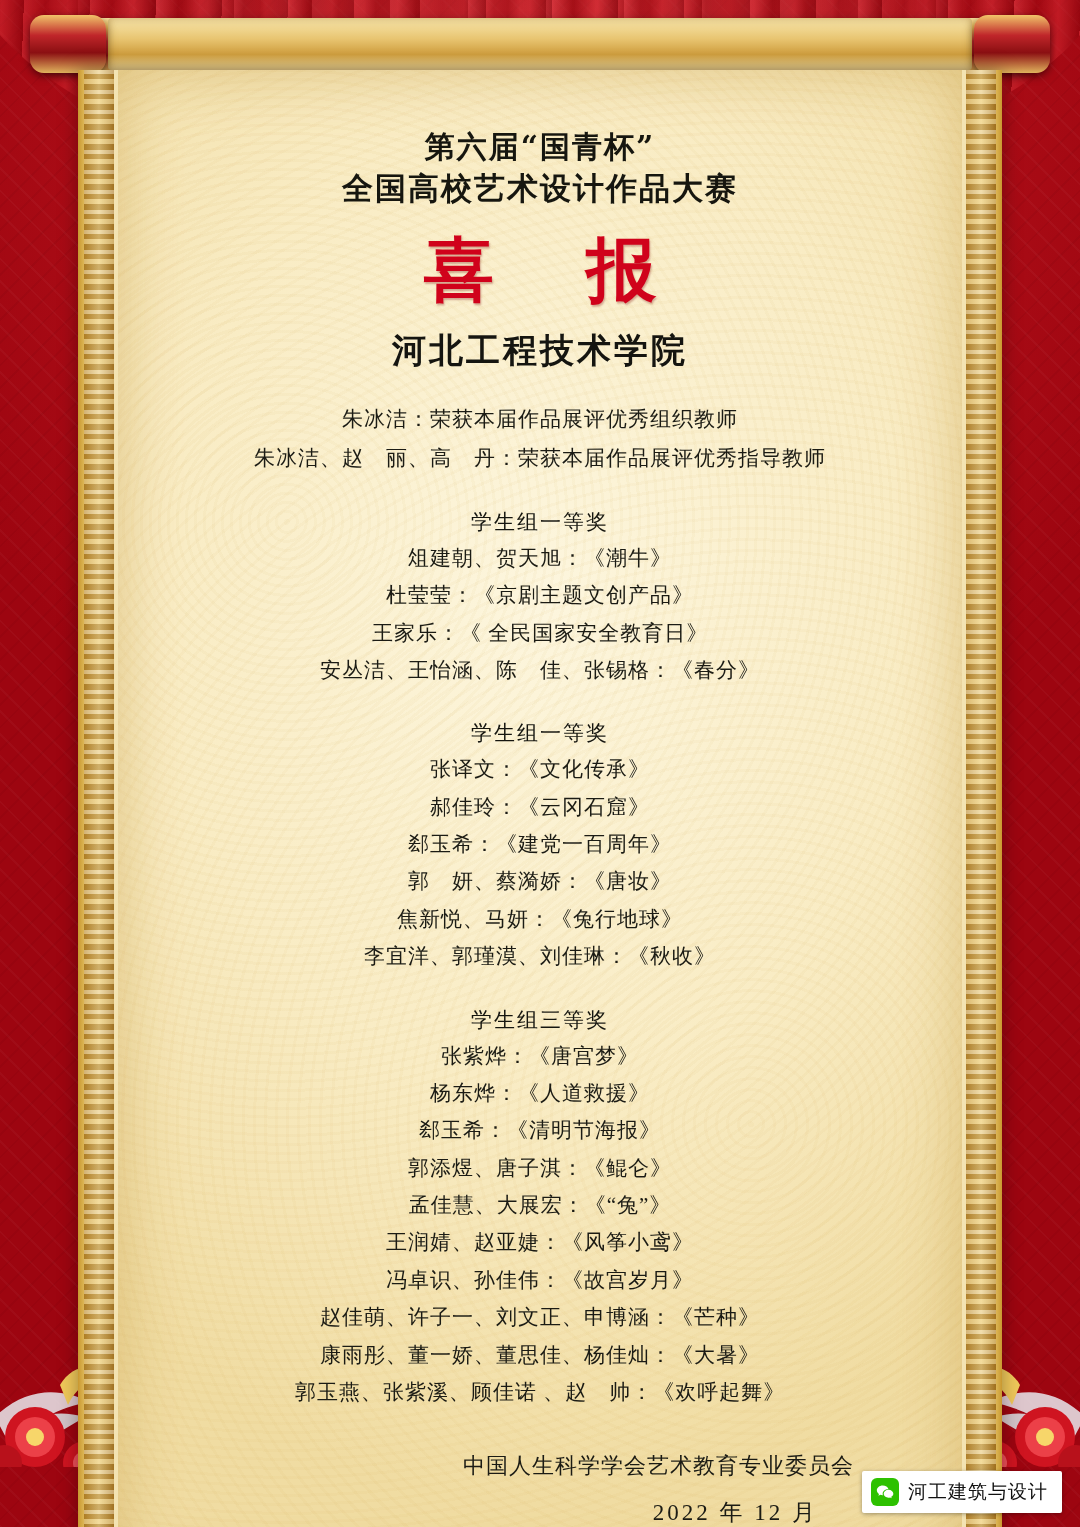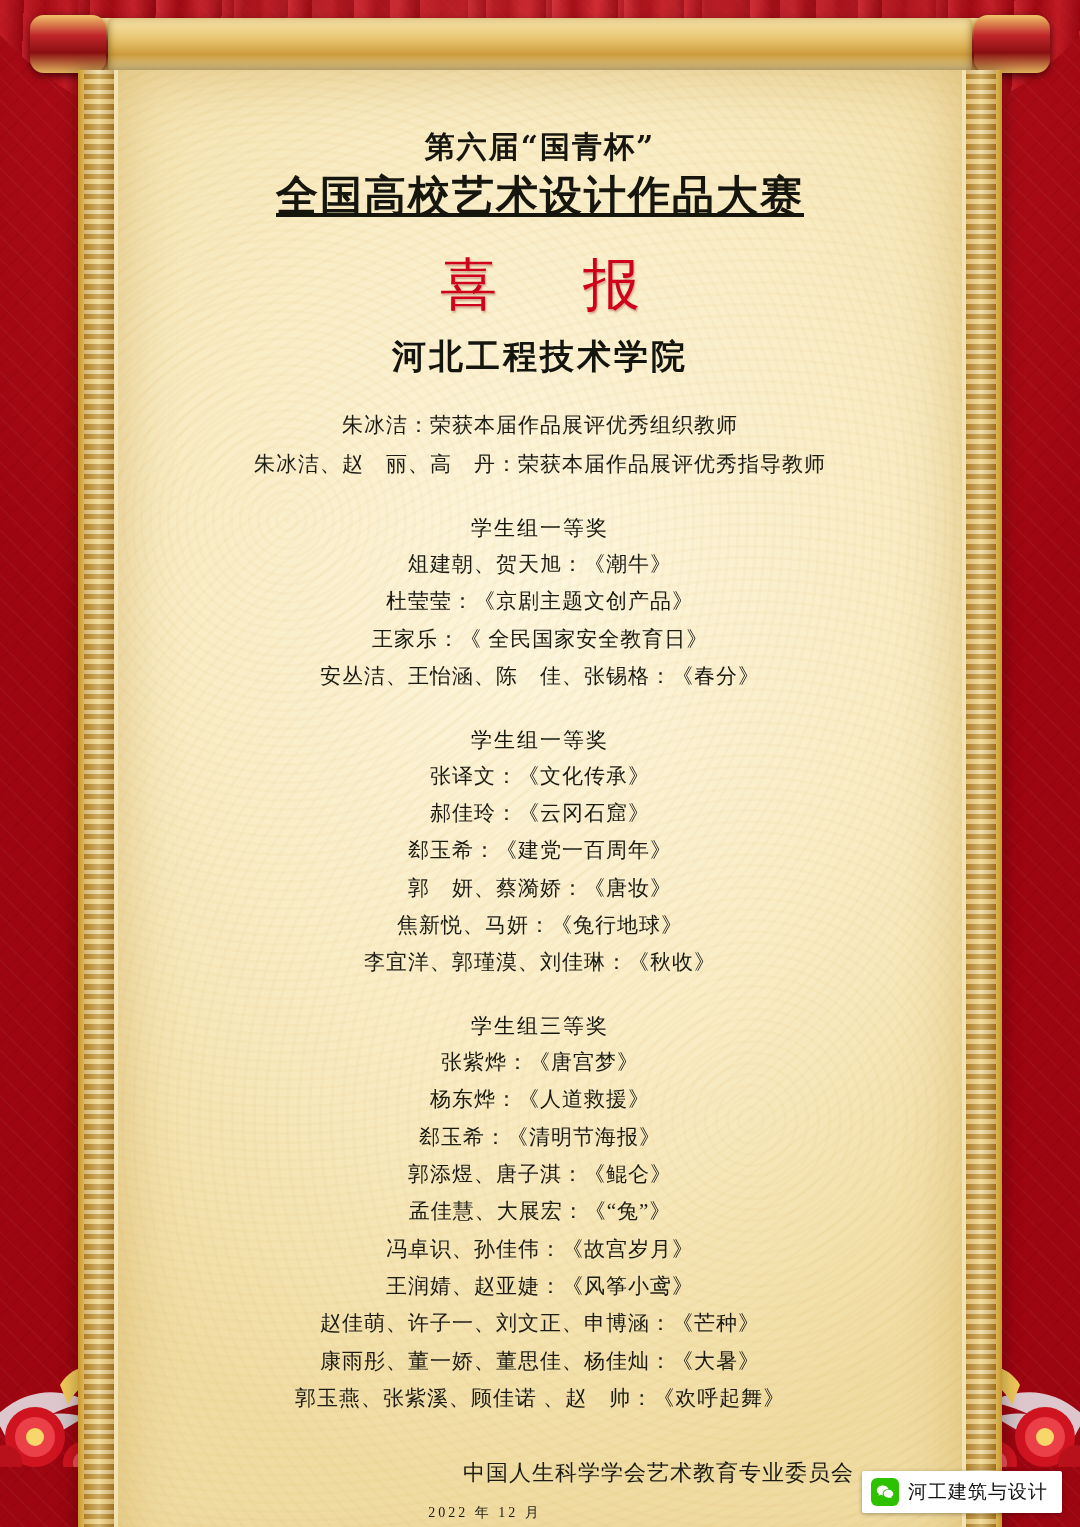--- a/index.html
+++ b/index.html
@@ -149,26 +149,26 @@
   .content { position: relative; z-index: 2; text-align: center; color: #1d1d1d; }
 
   .title-line {
     font-size: 30px;
     font-weight: bold;
     letter-spacing: 2px;
     color: #16160f;
     line-height: 1.38;
     font-family: "DejaVu Serif", "Liberation Serif", serif;
   }
-  .title-line.second { font-size: 42px; text-decoration: underline; }
+  .title-line.second { font-size: 31px; }
 
   .xibao {
-    margin: 22px 0 10px;
-    font-size: 57px;
-    font-weight: normal;
+    margin: 14px 0 10px;
+    font-size: 70px;
+    font-weight: bold;
     color: #d0021b;
     letter-spacing: 34px;
     text-indent: 34px;
     text-shadow: 1px 2px 2px rgba(120,0,0,.3);
     font-family: "DejaVu Serif", "Liberation Serif", serif;
   }
 
   .school {
     margin: 10px 0 26px;
     font-size: 34px;
@@ -201,25 +201,24 @@
   }
 
   .footer { margin-top: 40px; text-align: right; padding-right: 74px; }
   .footer-org {
     font-size: 22px;
     letter-spacing: 1px;
     color: #1b1b14;
     margin-bottom: 16px;
   }
   .footer-date {
-    font-size: 14px;
+    font-size: 23px;
     letter-spacing: 3px;
     color: #1b1b14;
     padding-right: 36px;
-    text-align: center;
   }
 
   
   .wechat-badge {
     position: absolute;
     right: 18px;
     bottom: 14px;
     display: flex;
     align-items: center;
     gap: 9px;
@@ -325,22 +324,22 @@
           <div class="award-line">李宜洋、郭瑾漠、刘佳琳：《秋收》</div>
         </div>
 
         <div class="group-block">
           <div class="group-title">学生组三等奖</div>
           <div class="award-line">张紫烨：《唐宫梦》</div>
           <div class="award-line">杨东烨：《人道救援》</div>
           <div class="award-line">郄玉希：《清明节海报》</div>
           <div class="award-line">郭添煜、唐子淇：《鲲仑》</div>
           <div class="award-line">孟佳慧、大展宏：《“兔”》</div>
+          <div class="award-line">王润婧、赵亚婕：《风筝小鸢》</div>
           <div class="award-line">冯卓识、孙佳伟：《故宫岁月》</div>
-          <div class="award-line">王润婧、赵亚婕：《风筝小鸢》</div>
           <div class="award-line">赵佳萌、许子一、刘文正、申博涵：《芒种》</div>
           <div class="award-line">康雨彤、董一娇、董思佳、杨佳灿：《大暑》</div>
           <div class="award-line">郭玉燕、张紫溪、顾佳诺 、赵　帅：《欢呼起舞》</div>
         </div>
 
         <div class="footer">
           <div class="footer-org">中国人生科学学会艺术教育专业委员会</div>
           <div class="footer-date">2022 年 12 月</div>
         </div>
 

